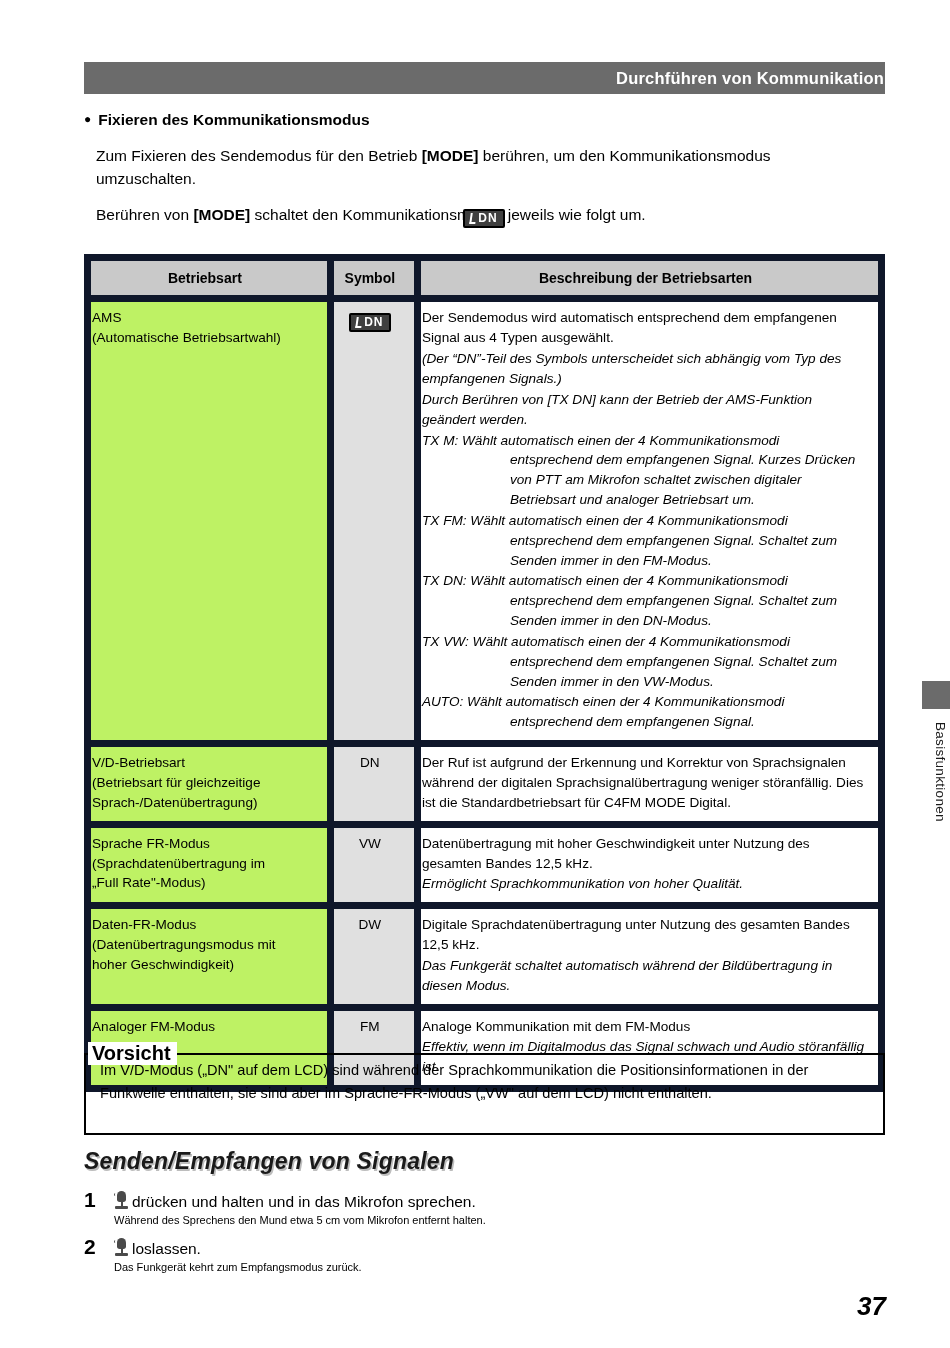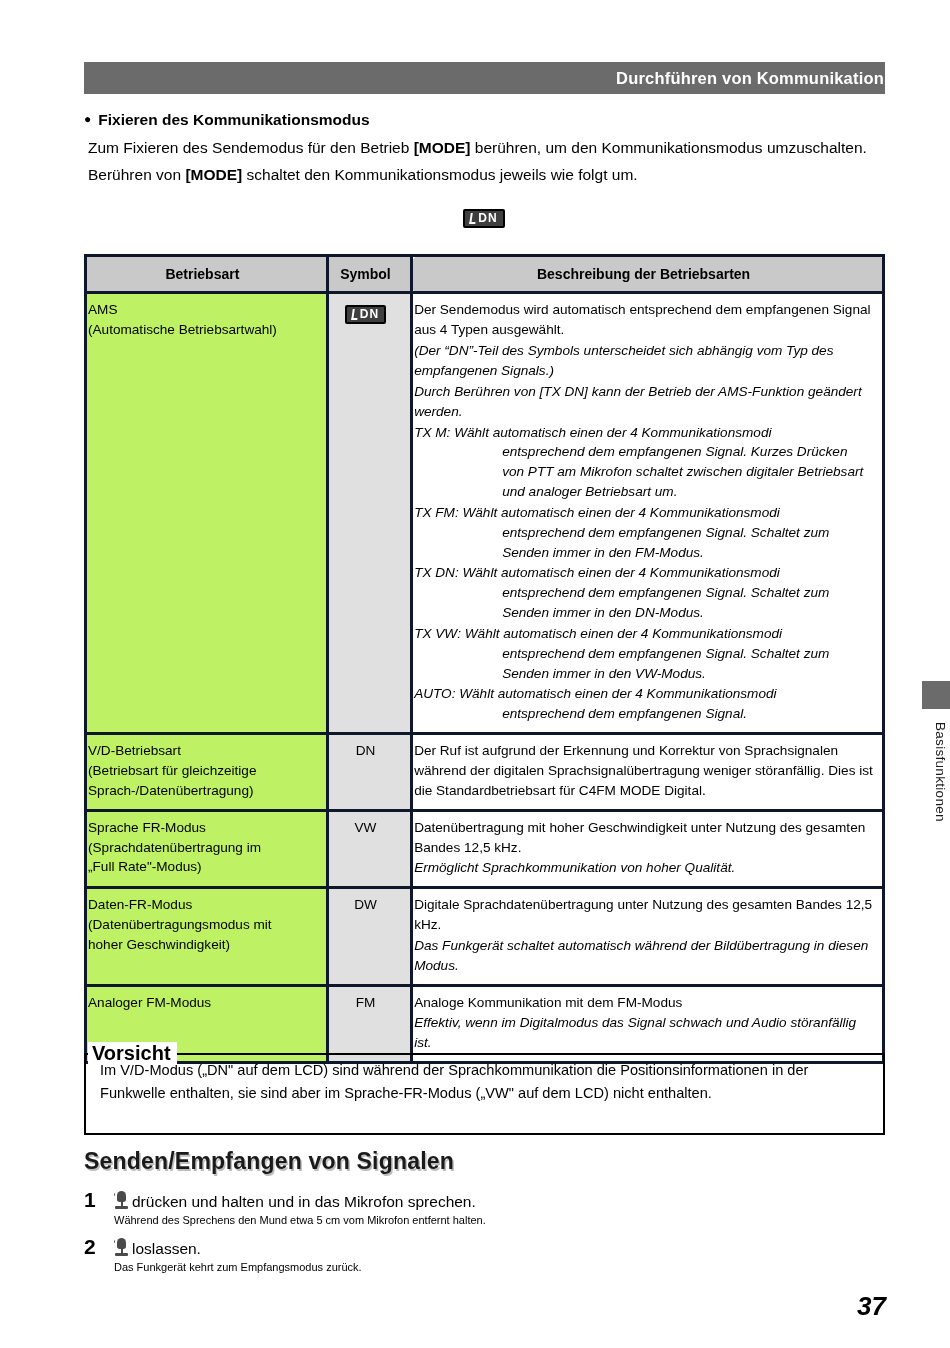--- a/index.html
+++ b/index.html
@@ -58,21 +58,21 @@
     gap: 7px;
     margin-bottom: 2px;
   }
   .intro .dot {
     font-size: 12px;
     line-height: 1;
     position: relative;
     top: -2px;
   }
   .intro p {
-    margin: 4px;
+    margin: 12px;
   }
   .intro .b { font-weight: bold; }
 
   
   .flow-line {
     position: absolute;
     left: 84px;
     top: 208px;
     width: 800px;
     text-align: center;
@@ -112,21 +112,21 @@
   
   .main-table {
     position: absolute;
     left: 84px;
     top: 254px;
     width: 801px;
     border-collapse: collapse;
     font-size: 13.6px;
   }
   .main-table th, .main-table td {
-    border: 3px solid #0f172a;
+    border: 7px solid #0f172a;
     vertical-align: top;
     padding: 6px 9px 8px 1px;
     line-height: 1.46;
   }
   .main-table thead th {
     background: #c9c9c9;
     text-align: center;
     font-weight: bold;
     font-size: 14px;
     padding-top: 7px;
@@ -187,20 +187,21 @@
   
   .section-heading {
     position: absolute;
     left: 84px;
     top: 1148px;
     font-size: 23px;
     font-weight: bold;
     letter-spacing: 0.2px;
     color: #1a1a1a;
     text-shadow: 1.5px 1.5px 0 #bdbdbd;
+    font-style: italic;
   }
 
   
   .steps {
     position: absolute;
     left: 84px;
     top: 1188px;
     width: 800px;
     font-size: 15.5px;
   }

